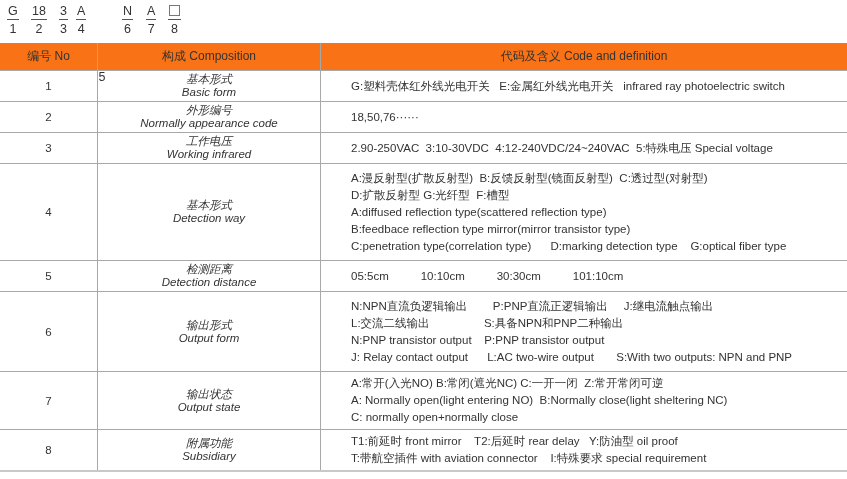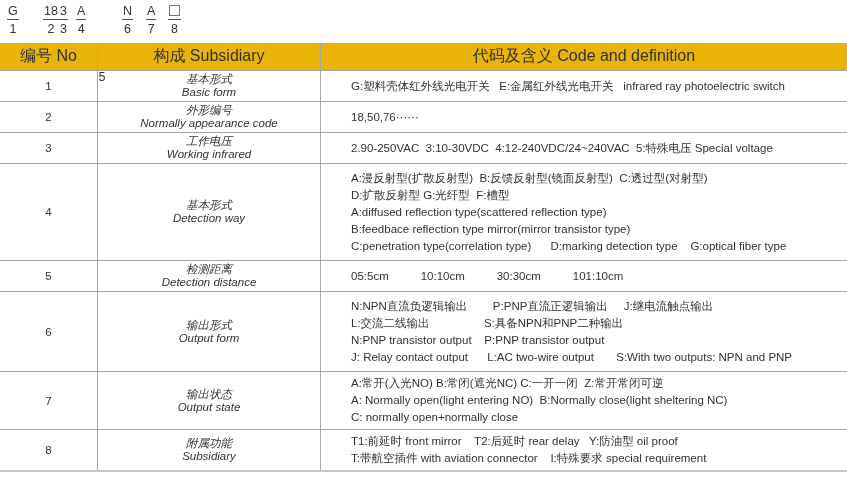--- a/index.html
+++ b/index.html
@@ -6,40 +6,40 @@
   body { width:847px; height:479px; position:relative; overflow:hidden;
          font-family:"Liberation Sans","DejaVu Sans",sans-serif; color:#333333; }
   .code-strip { position:absolute; left:7px; top:4px; height:34px; }
   .code-col { position:absolute; top:0; text-align:center; font-size:12.5px; line-height:14px; }
   .code-col .top { display:block; border-bottom:1px solid #555; padding:0 1px 1px 1px; }
   .code-col .bot { display:block; padding-top:2px; }
   .box { display:inline-block; width:9px; height:9px; border:1px solid #777; vertical-align:-1px; }
 
   table.spec { position:absolute; left:0; top:43px; width:847px; border-collapse:collapse;
                font-size:11.5px; }
-  table.spec th { background:#eab308; font-weight:normal; height:25px; color:#333;
-                  border-right:1px solid #a8a8a8; font-size:16px; }
+  table.spec th { background:#f97316; font-weight:normal; height:25px; color:#333;
+                  border-right:1px solid #a8a8a8; font-size:12px; }
   table.spec th:last-child { border-right:none; }
   table.spec td { border-top:1px solid #a8a8a8; border-right:1px solid #a8a8a8; vertical-align:middle; }
   table.spec td:last-child { border-right:none; }
   table.spec tr:last-child td { border-bottom:2px solid #c8c8c8; }
   td.num { text-align:center; width:95px; }
   td.comp { text-align:center; width:220px; line-height:13px;font-style:italic; }
   td.def { padding-left:30px; line-height:17px; }
   .line { white-space:nowrap; }
 </style>
 </head>
 <body>
 
 <div class="code-strip">
   <div class="code-col" style="left:0px;">
       <span class="top">G</span>
       <span class="bot">1</span>
     </div>
-  <div class="code-col" style="left:36px;">
+  <div class="code-col" style="left:24px;">
       <span class="top">18</span>
       <span class="bot">2</span>
     </div>
   <div class="code-col" style="left:52px;">
       <span class="top">3</span>
       <span class="bot">3</span>
     </div>
   <div class="code-col" style="left:69px;">
       <span class="top">A</span>
       <span class="bot">4</span>
@@ -64,21 +64,21 @@
 
 <table class="spec">
   <colgroup>
       <col style="width:95px">
       <col style="width:220px">
       <col>
     </colgroup>
   <thead>
     <tr>
       <th>编号 No</th>
-      <th>构成 Subsidiary</th>
+      <th>构成 Composition</th>
       <th>代码及含义 Code and definition</th>
     </tr>
   </thead>
   <tbody>
     <tr style="height:31px">
       <td class="num">1</td>
       <td class="comp">
           <div>基本形式</div>
           <div>Basic form</div>
         </td>

